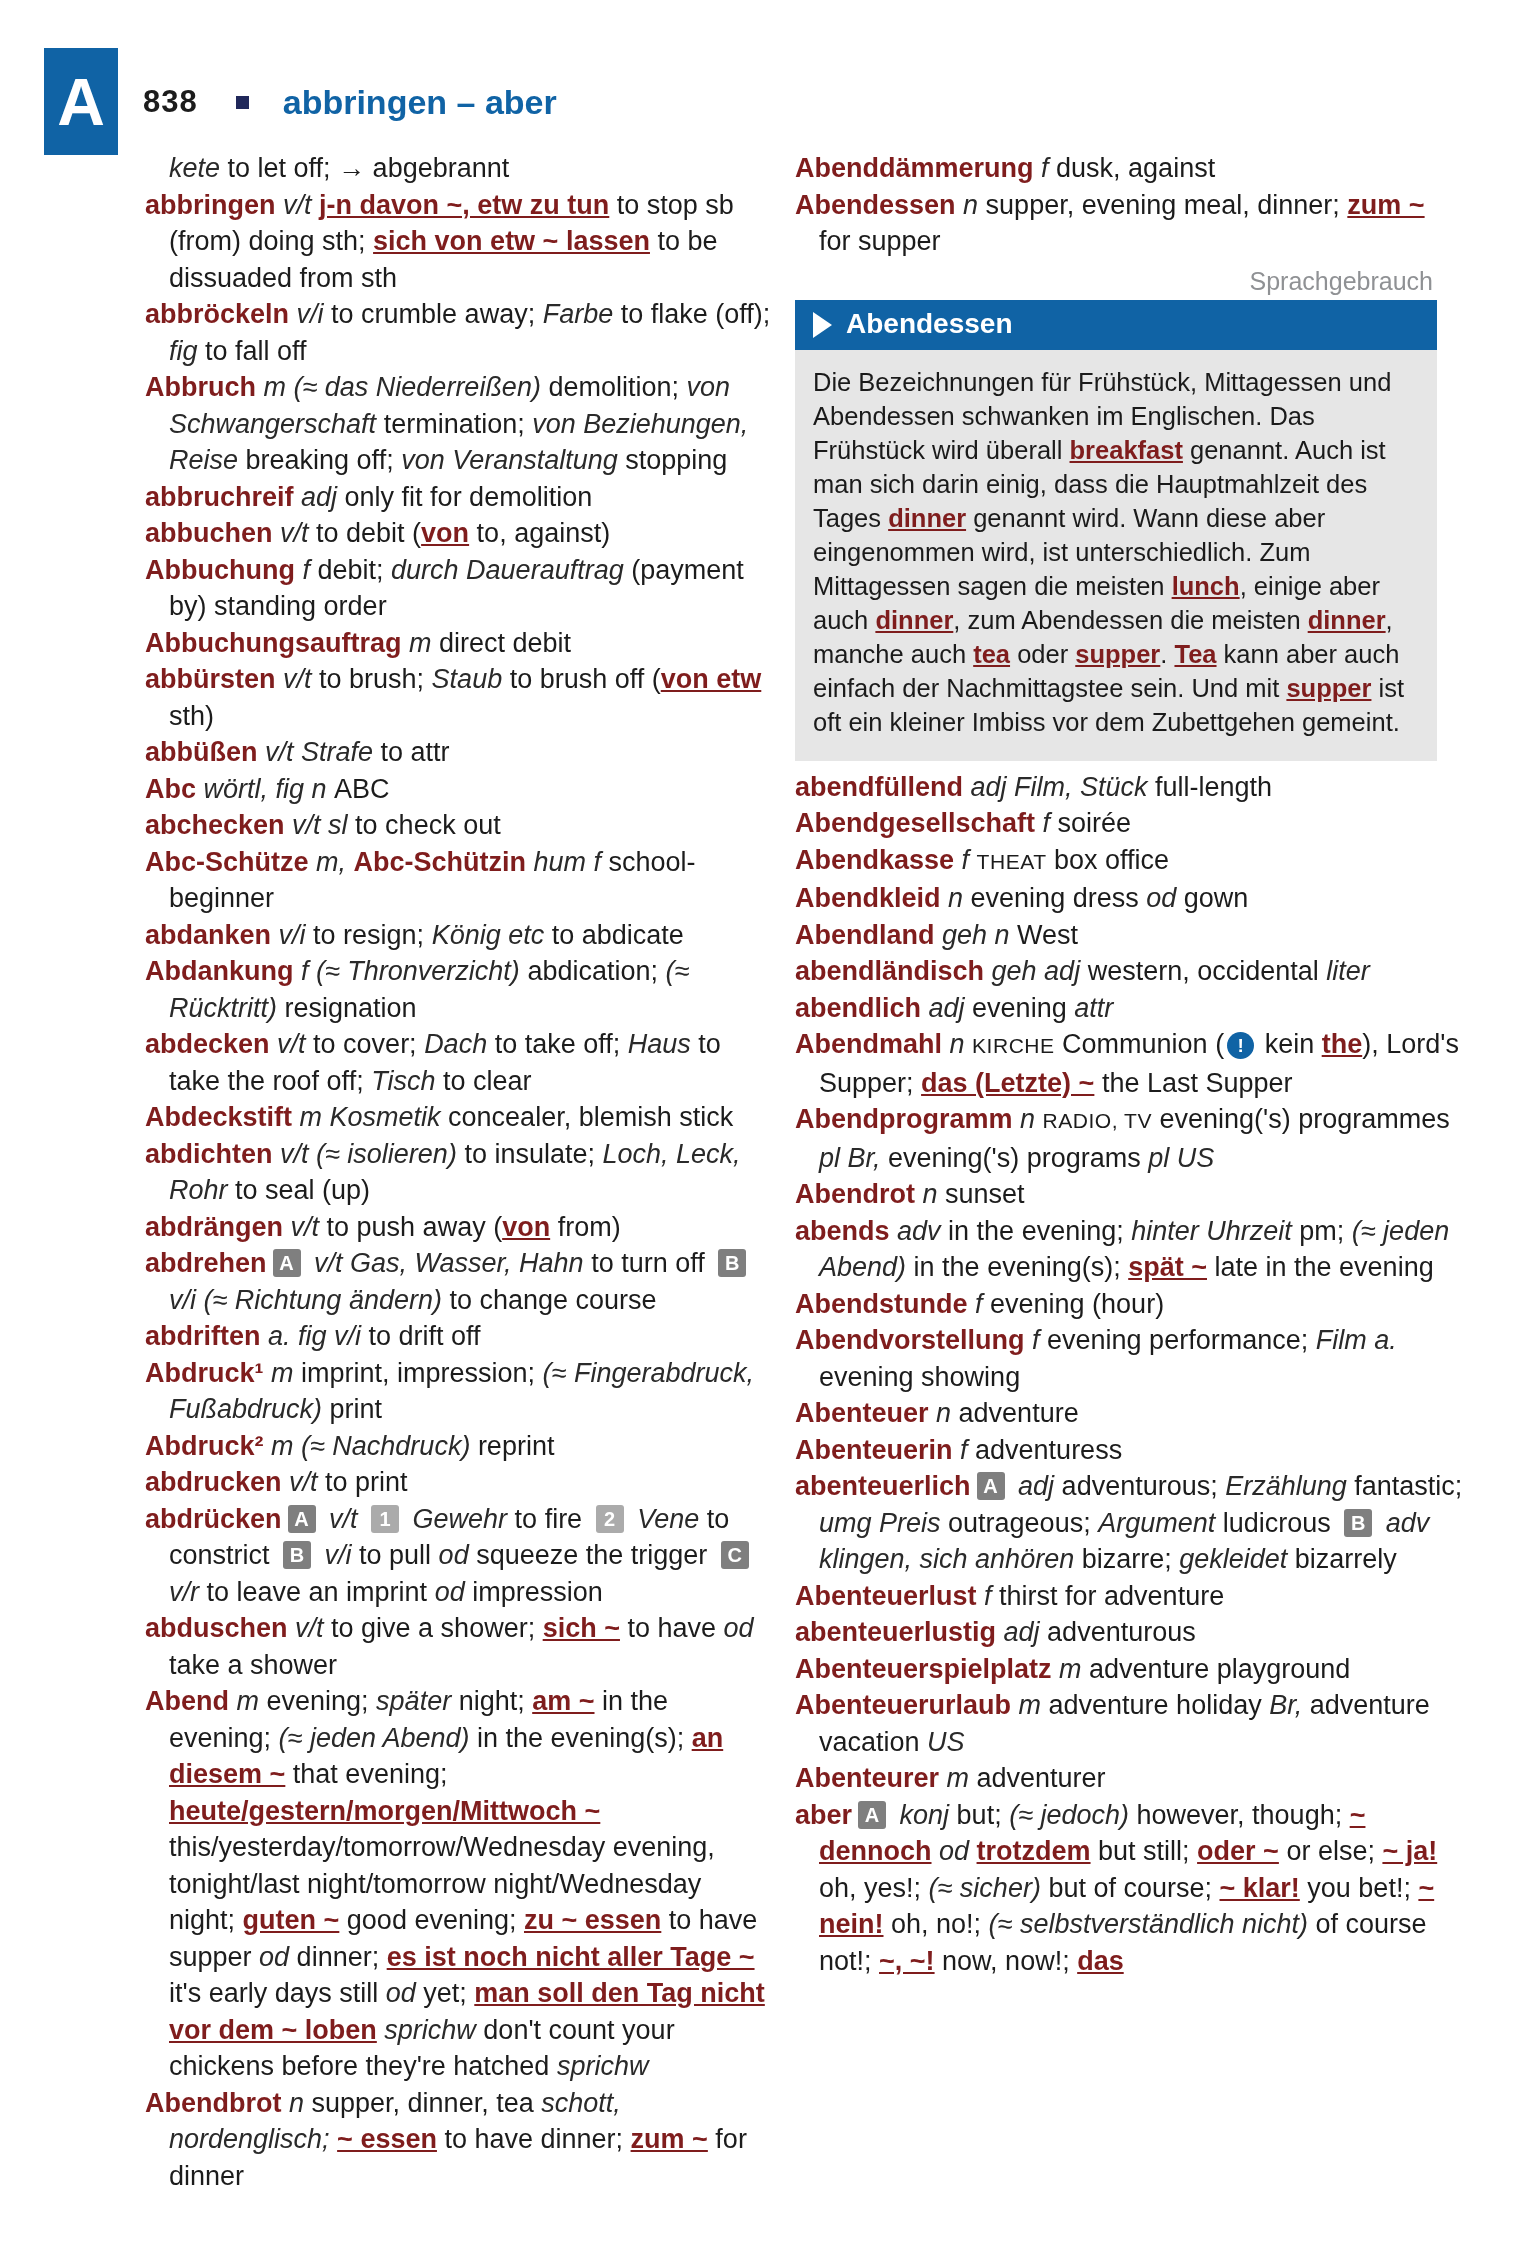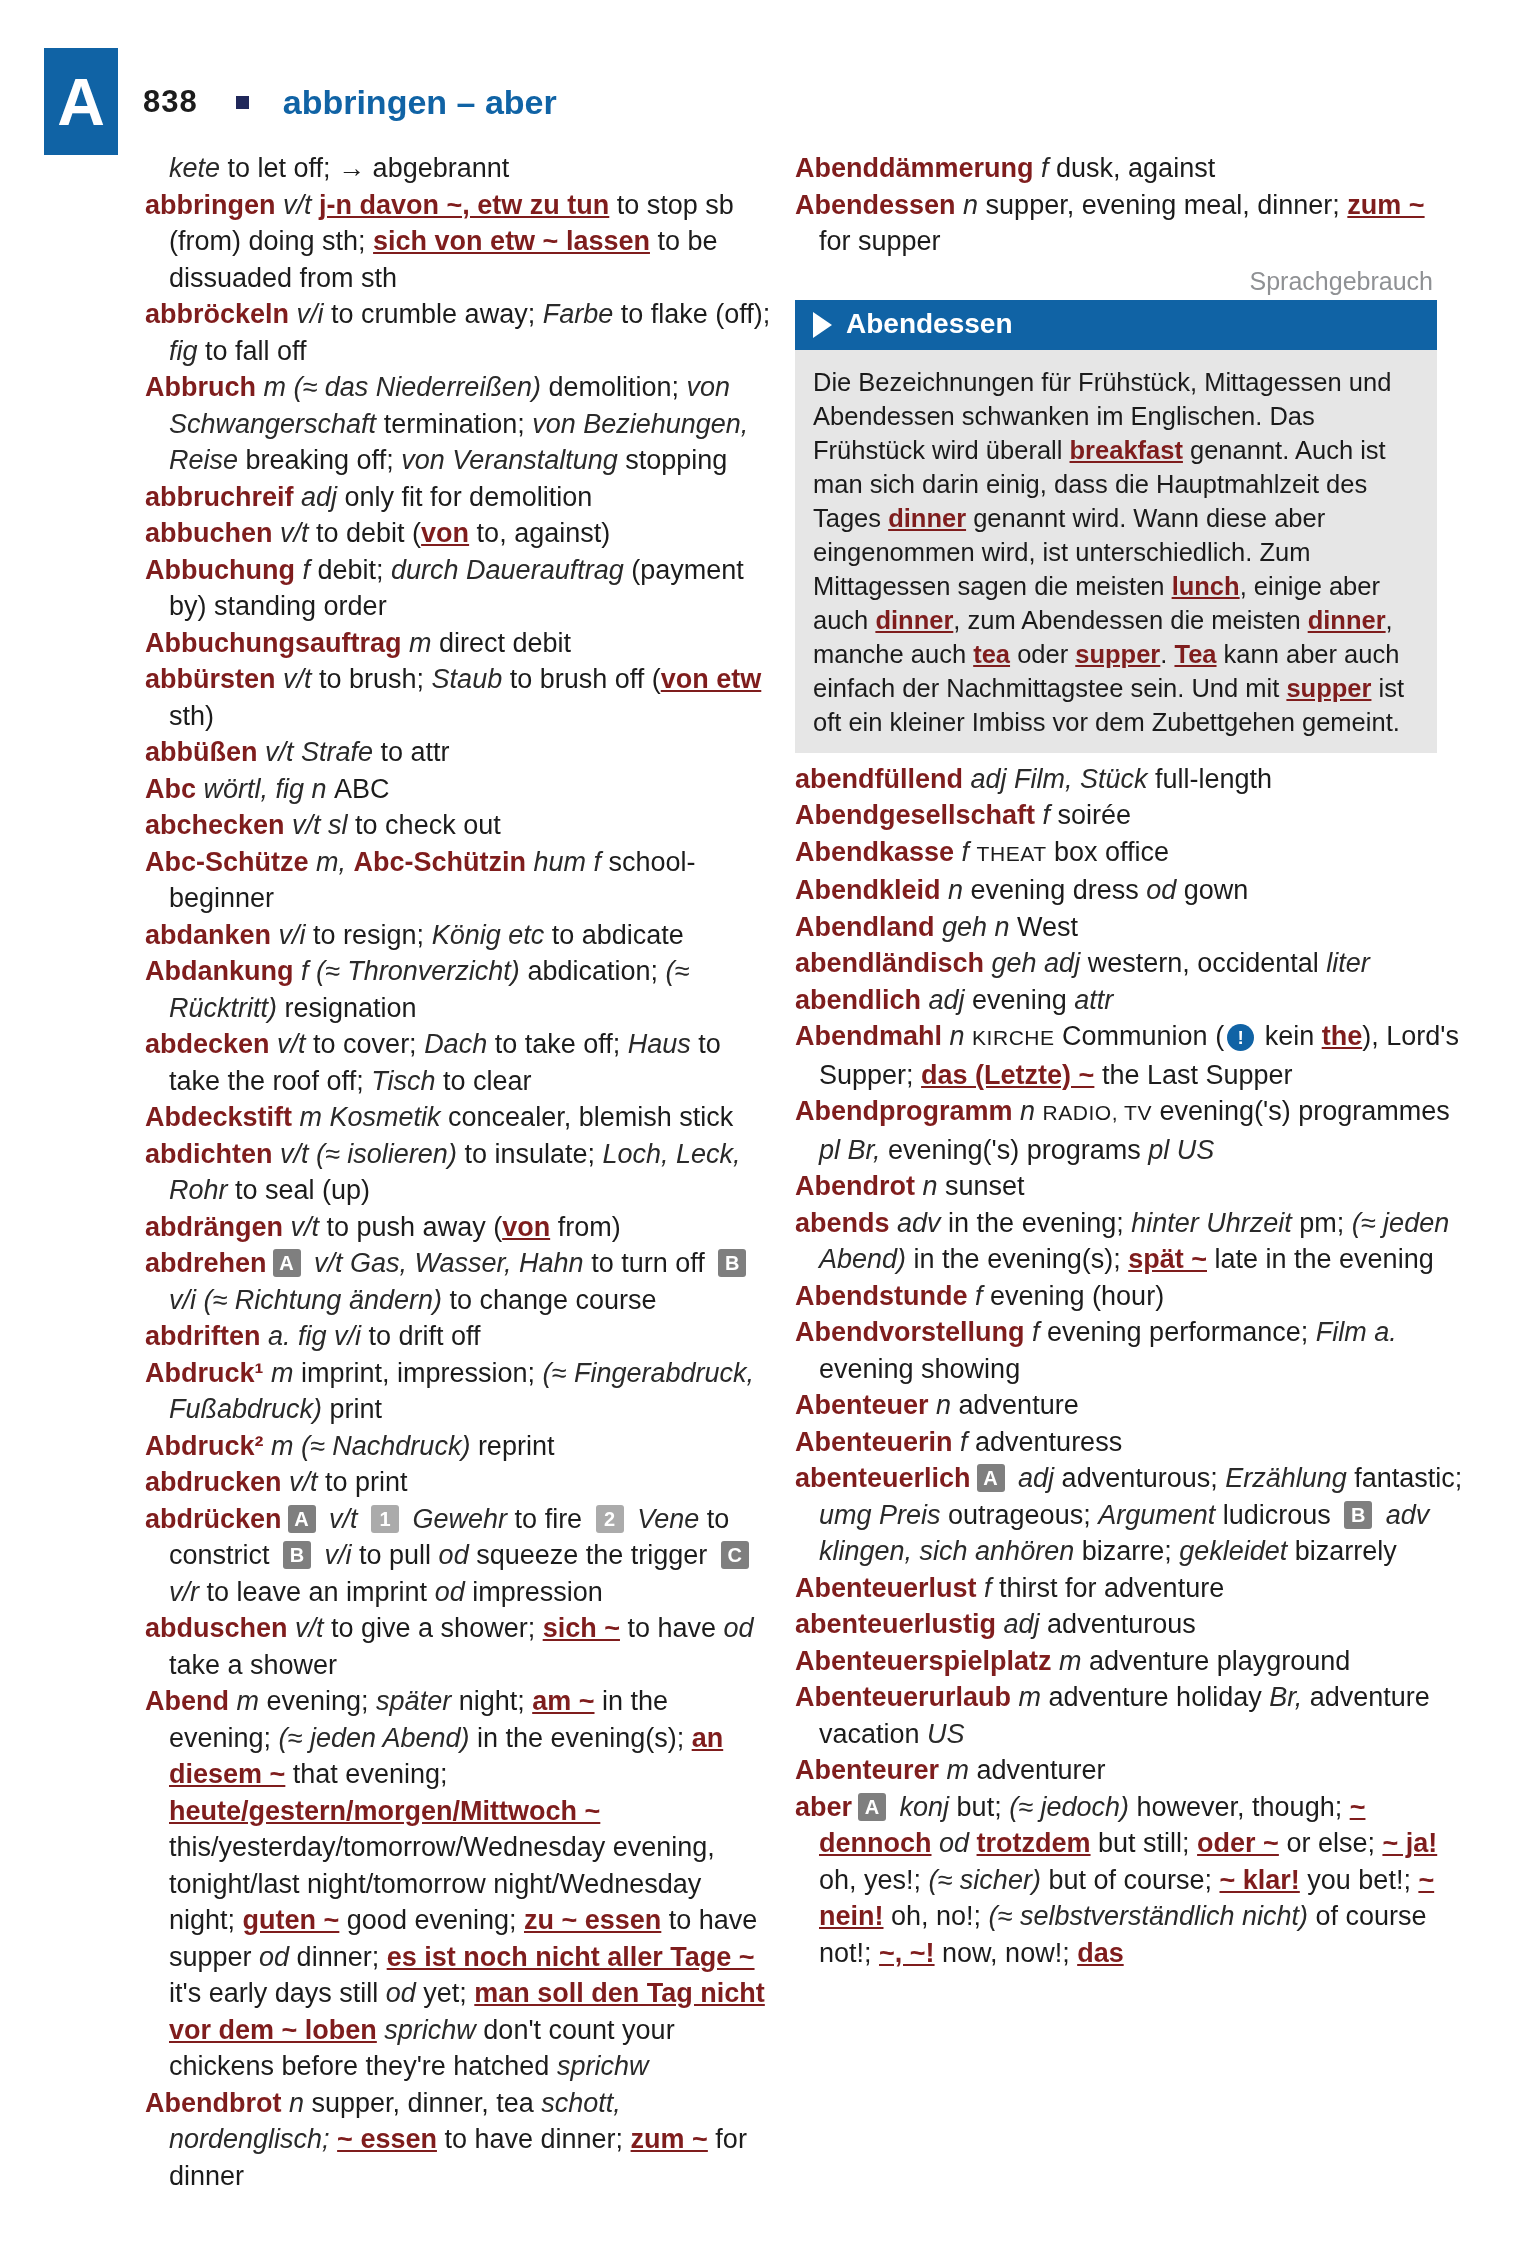--- a/index.html
+++ b/index.html
@@ -59,21 +59,21 @@
   .usage-bar{
     background:#1063a5;color:#ffffff;height:50px;
     display:flex;align-items:center;padding-left:18px;
   }
   .tri{
     width:0;height:0;border-top:13px solid transparent;border-bottom:13px solid transparent;
     border-left:19px solid #ffffff;margin-right:14px;
   }
   .usage-title{font-size:28px;font-weight:bold;}
   .usage-body{
-    background:#e6e6e6;padding:15px 18px 14px 18px;
+    background:#e6e6e6;padding:15px 18px 22px 18px;
     font-size:25.5px;line-height:34px;color:#1a1a1a;
   }
   .usage-body .bold{font-weight:bold;}
   .after-box{margin-top:8px;}
 </style>
 </head>
 <body>
 
 <div>
 

